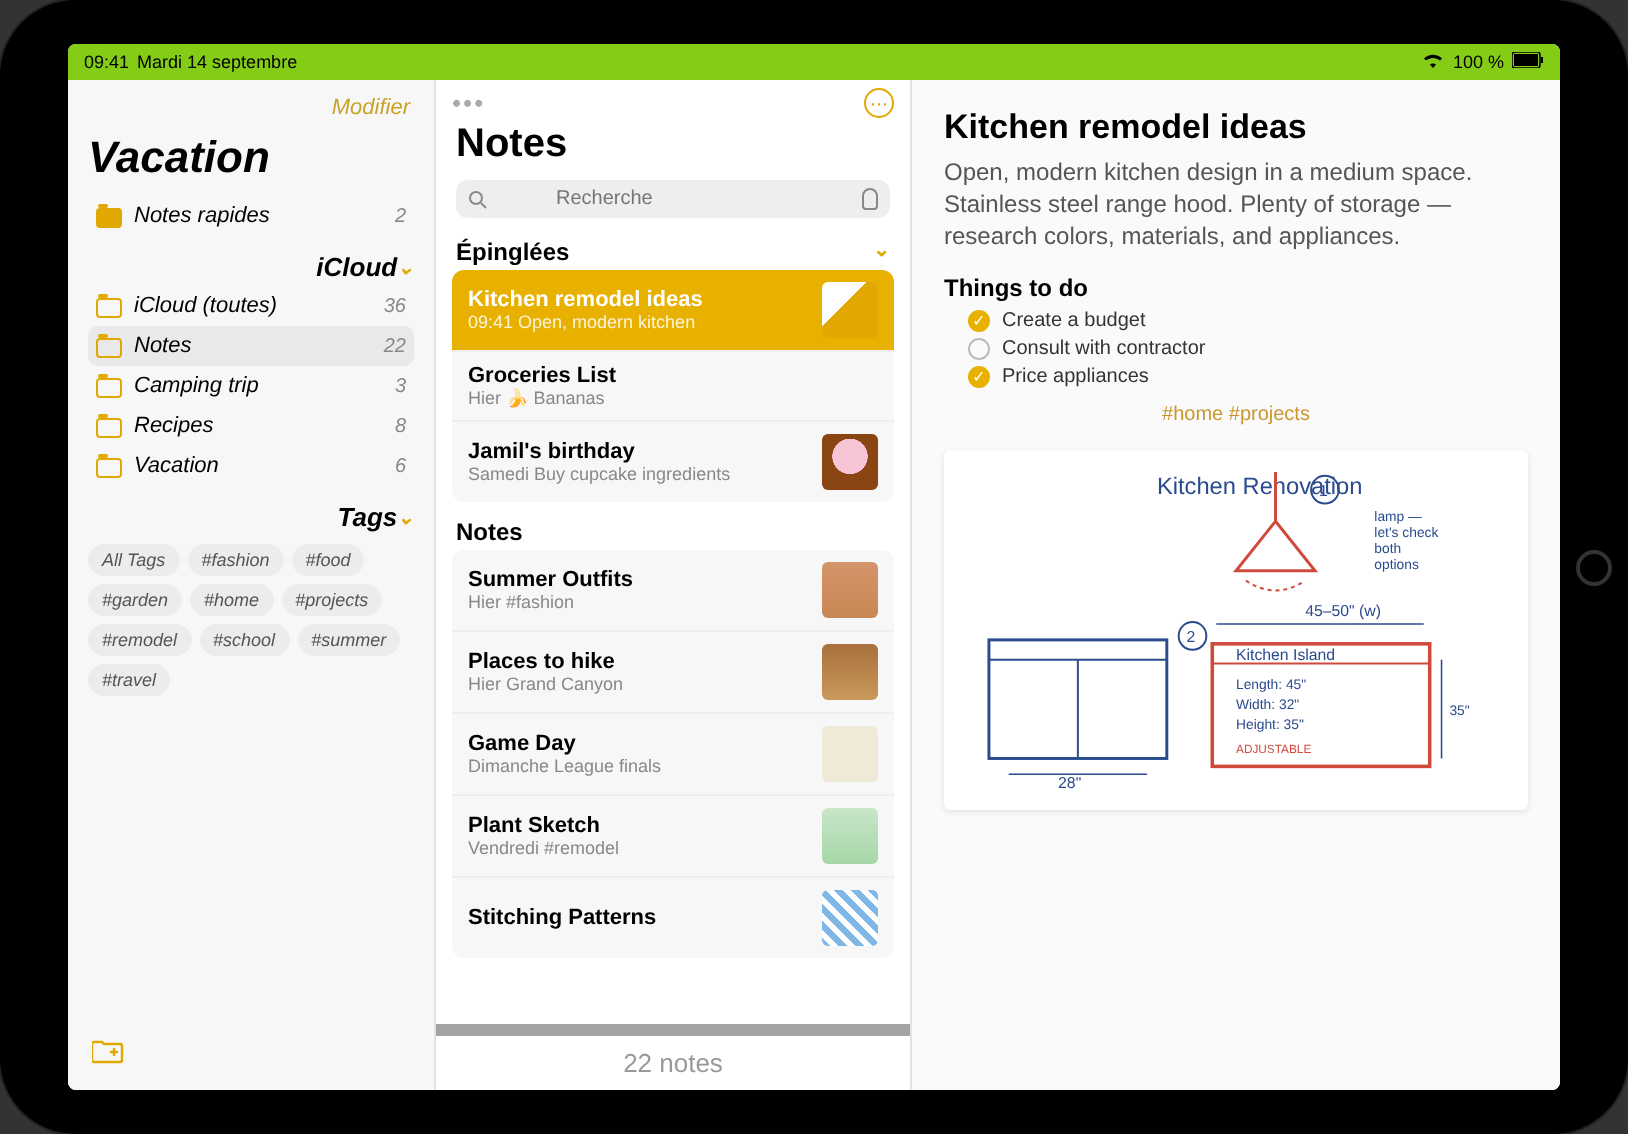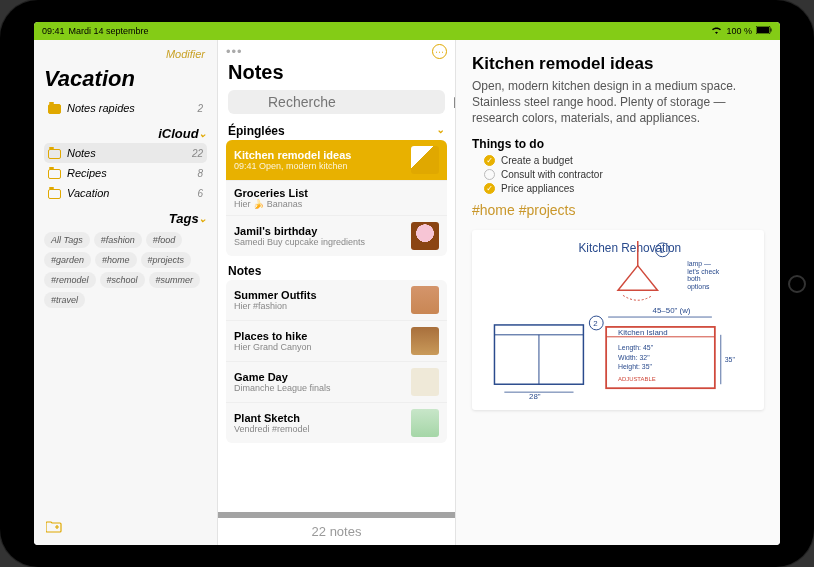--- a/index.html
+++ b/index.html
@@ -28,21 +28,21 @@
 .sidebar-footer { margin-top:auto; padding:8px 2px; color:#e0a800; }
 
 
 .noteslist { width: 238px; background:#fff; border-right:1px solid #e3e3e3; display:flex; flex-direction:column; overflow:hidden;}
 .nl-header { display:flex; justify-content:space-between; padding:4px 8px 2px; color:#aaa; font-size:13px;}
 .nl-header .more { letter-spacing:1px;}
 .nl-header .pill { width:15px; height:15px; border:1.3px solid #e0a800; border-radius:50%; display:flex; align-items:center; justify-content:center; color:#e0a800; font-size:9px;}
 .nl-title { font-size:20px; font-weight:700; padding:0 10px 6px;}
 .search { margin:0 10px 6px; background:#eee; border-radius:6px; display:flex; align-items:center; padding:4px 6px; gap:5px;}
 .search svg { width:10px; height:10px; fill:#888;}
-.search input { border:none; background:transparent; font-size:14px; flex:1; outline:none; color:#555;padding-left:29px;}
+.search input { border:none; background:transparent; font-size:10px; flex:1; outline:none; color:#555;padding-left:29px;}
 .search .mic { width:8px; height:11px; border:1px solid #888; border-radius:4px 4px 2px 2px;}
 .subhead { display:flex; justify-content:space-between; padding:4px 10px 2px; font-weight:600; font-size:12px; color:#000;}
 .note-card { margin:0 8px 4px; border-radius:6px; background:#f7f7f7; overflow:hidden;}
 .note-item { display:flex; align-items:center; padding:6px 8px; gap:6px; border-bottom:1px solid #eee; cursor:pointer;}
 .note-item:last-child { border-bottom:none;}
 .note-item.selected { background:#e8b100; color:#fff;}
 .note-item.selected .nsub { color:rgba(255,255,255,.85);}
 .ntext { flex:1; min-width:0;}
 .ntitle { font-size:11px; font-weight:600; white-space:nowrap; overflow:hidden; text-overflow:ellipsis;}
 .nsub { font-size:9px; color:#888; white-space:nowrap; overflow:hidden; text-overflow:ellipsis;}
@@ -58,21 +58,21 @@
 
 
 .detail { flex:1; background:#fafafa; padding:14px 16px; overflow:hidden; position:relative;}
 .detail h2 { font-size:17px; font-weight:700; margin-bottom:4px;}
 .detail .body { font-size:12px; color:#555; line-height:1.35; margin-bottom:10px;}
 .detail h3 { font-size:12px; font-weight:700; margin-bottom:4px;}
 .todo { display:flex; align-items:center; gap:6px; margin:3px 12px; font-size:10px; color:#333;}
 .check { width:11px; height:11px; border-radius:50%; border:1.3px solid #bbb; display:flex; align-items:center; justify-content:center;}
 .check.done { background:#e8b100; border-color:#e8b100;}
 .check.done::after { content:"✓"; color:#fff; font-size:8px;}
-.hashtags { color:#c9972b; font-size:14px; margin-top:8px;}
+.hashtags { color:#c9972b; font-size:10px; margin-top:8px;text-align:center;}
 .sketch { margin-top:12px; height:180px; background:#fff; border-radius:3px; box-shadow:0 1px 3px rgba(0,0,0,.1); padding:6px; position:relative; overflow:hidden;}
 .sketch svg { width:100%; height:100%;}
 </style>
 </head>
 <body>
 
 <div class="device">
   <div class="home-btn"></div>
   <div class="screen">
 
@@ -108,24 +108,34 @@
           <span class="folder-icon filled"></span>
           <span>Notes rapides</span>
           <span class="count">2</span>
         </div>
 
         <div class="section-head">
           <span>iCloud</span>
           <span class="chev">⌄</span>
         </div>
 
+        <div class="folder-row">
+            <span class="folder-icon"></span>
+            <span>iCloud (toutes)</span>
+            <span class="count">36</span>
+          </div>
         <div class="folder-row selected">
             <span class="folder-icon"></span>
             <span>Notes</span>
             <span class="count">22</span>
+          </div>
+        <div class="folder-row">
+            <span class="folder-icon"></span>
+            <span>Camping trip</span>
+            <span class="count">3</span>
           </div>
         <div class="folder-row">
             <span class="folder-icon"></span>
             <span>Recipes</span>
             <span class="count">8</span>
           </div>
         <div class="folder-row">
             <span class="folder-icon"></span>
             <span>Vacation</span>
             <span class="count">6</span>
@@ -223,20 +233,27 @@
               </div>
               <div class="thumb game"></div>
             </div>
           <div class="note-item">
               <div class="ntext">
                 <div class="ntitle">Plant Sketch</div>
                 <div class="nsub">Vendredi #remodel</div>
               </div>
               <div class="thumb plant"></div>
             </div>
+          <div class="note-item">
+              <div class="ntext">
+                <div class="ntitle">Stitching Patterns</div>
+                <div class="nsub"></div>
+              </div>
+              <div class="thumb stitch"></div>
+            </div>
         </div>
 
         <div class="nl-footer">22 notes</div>
       </div>
 
       <div class="detail">
         <h2>Kitchen remodel ideas</h2>
         <div class="body">Open, modern kitchen design in a medium space. Stainless steel range hood. Plenty of storage — research colors, materials, and appliances.</div>
         <h3>Things to do</h3>
         <div class="todo">

